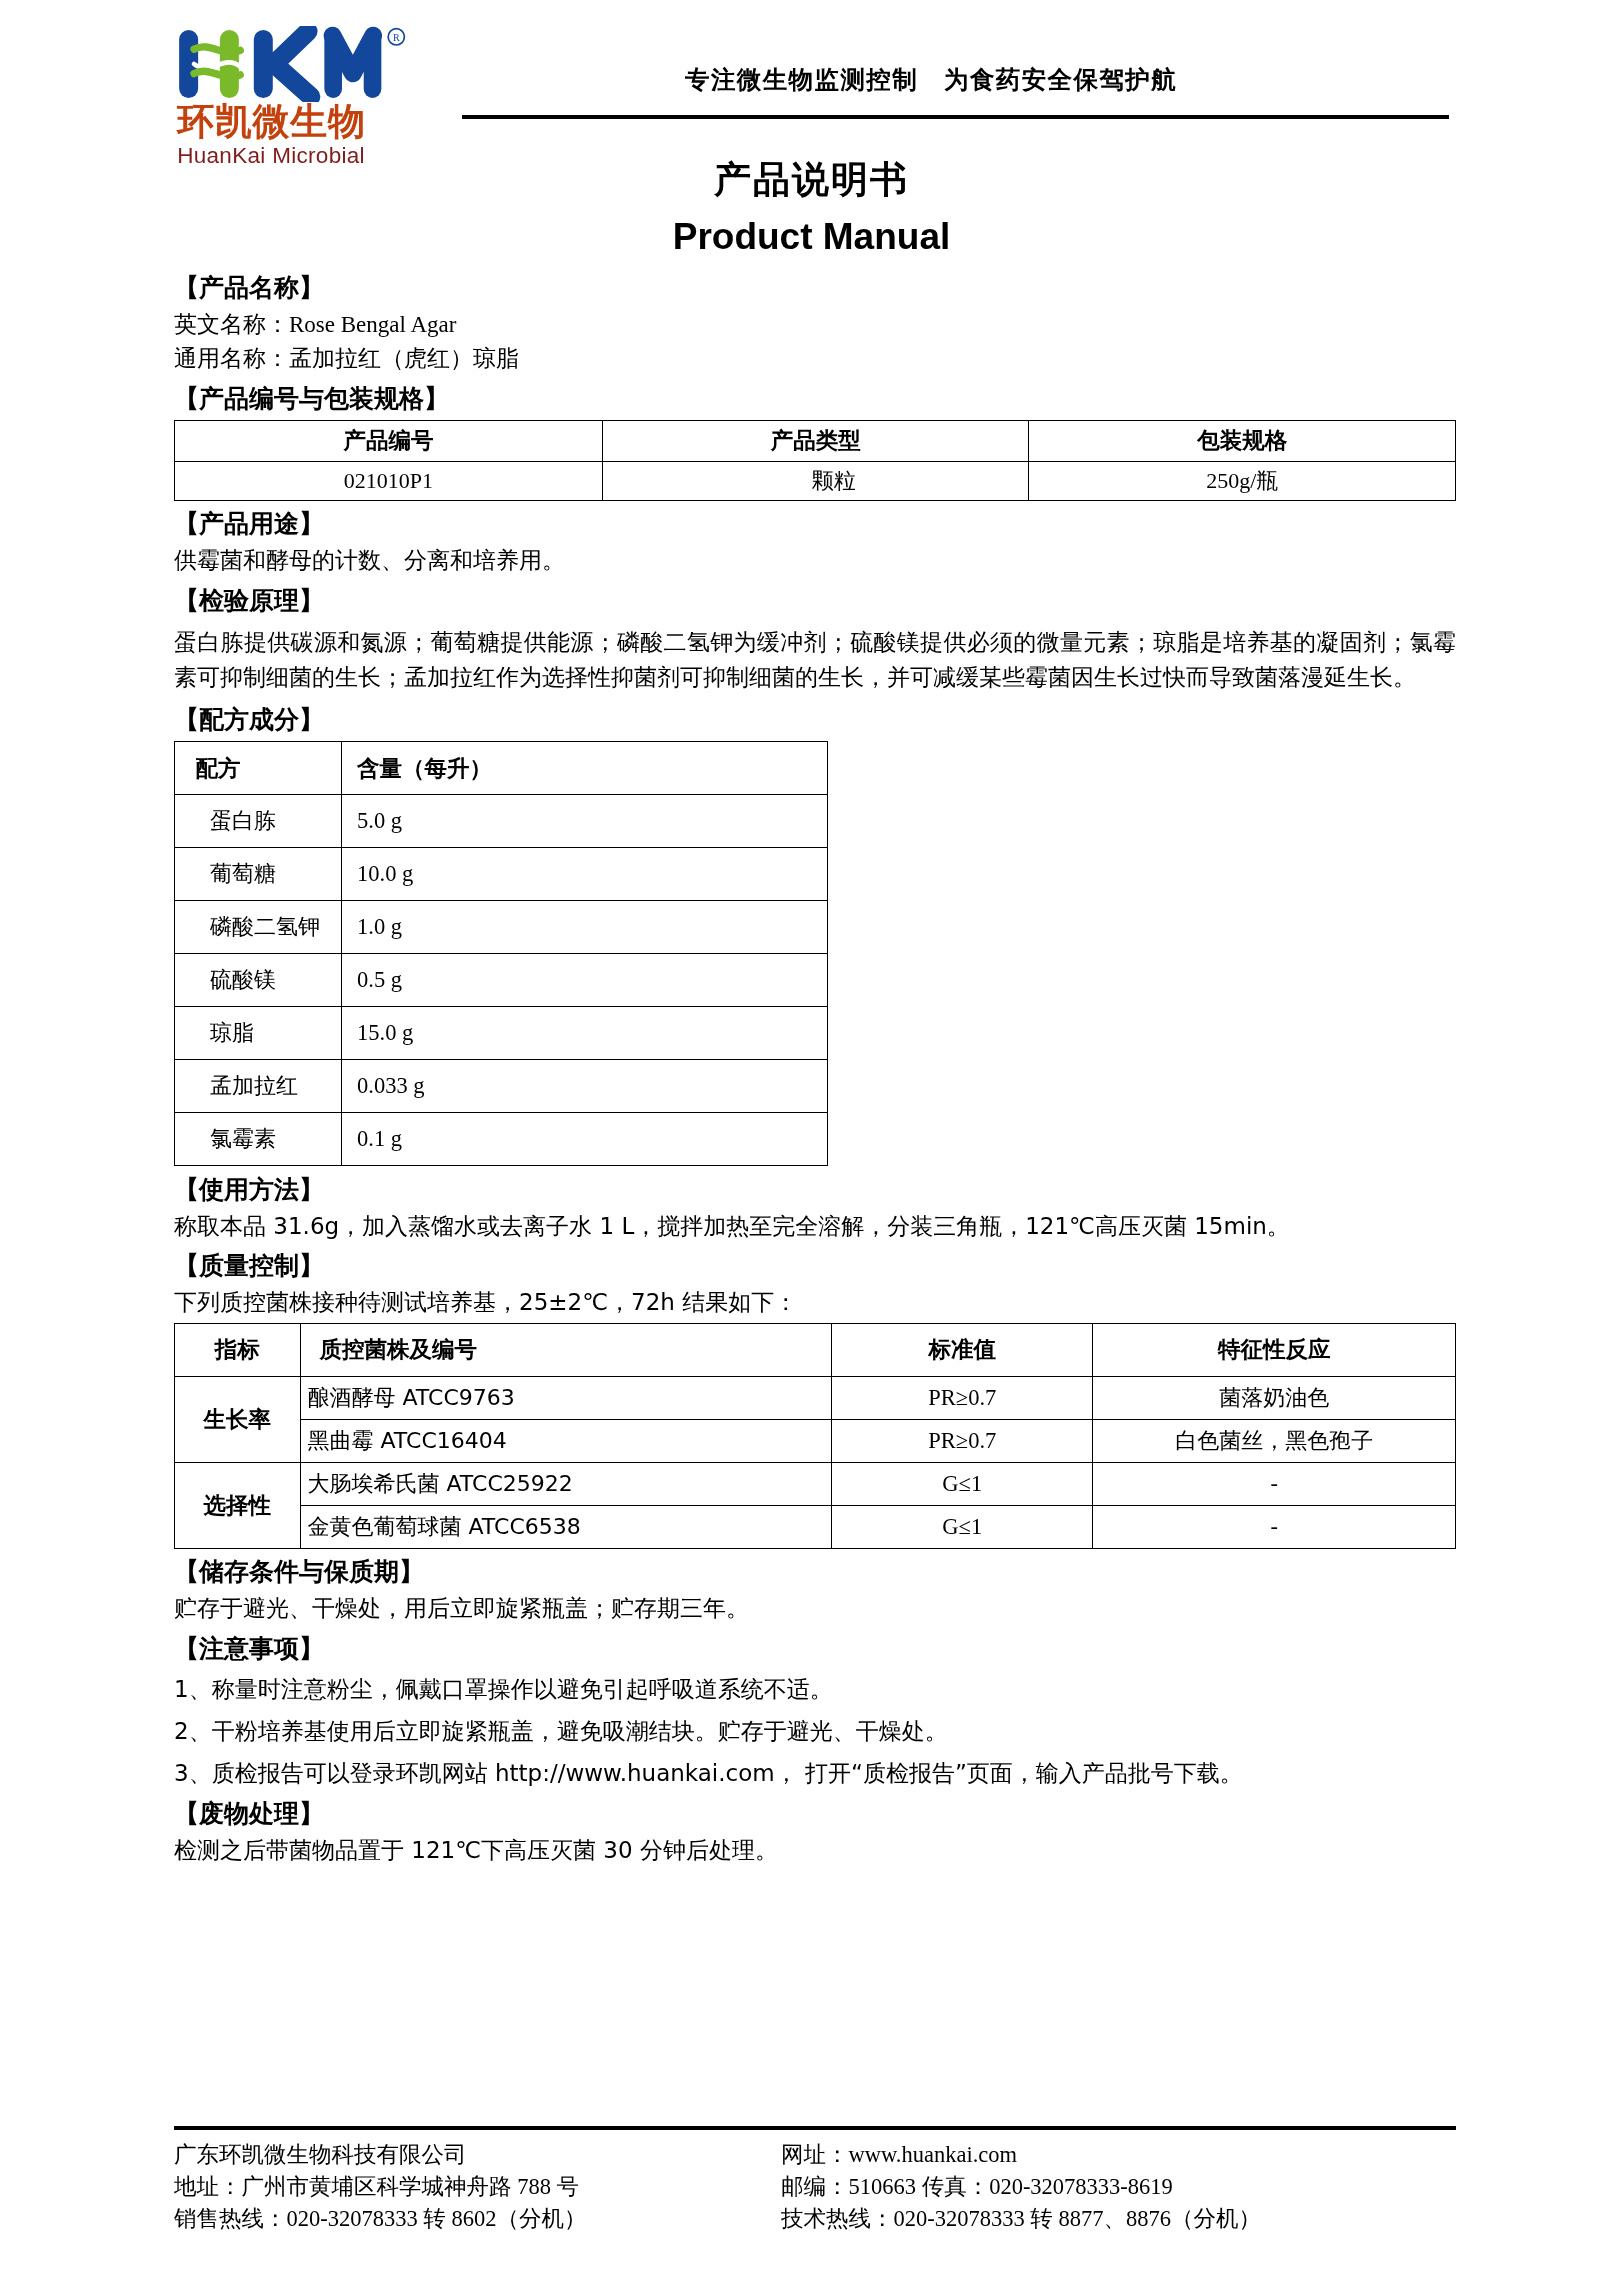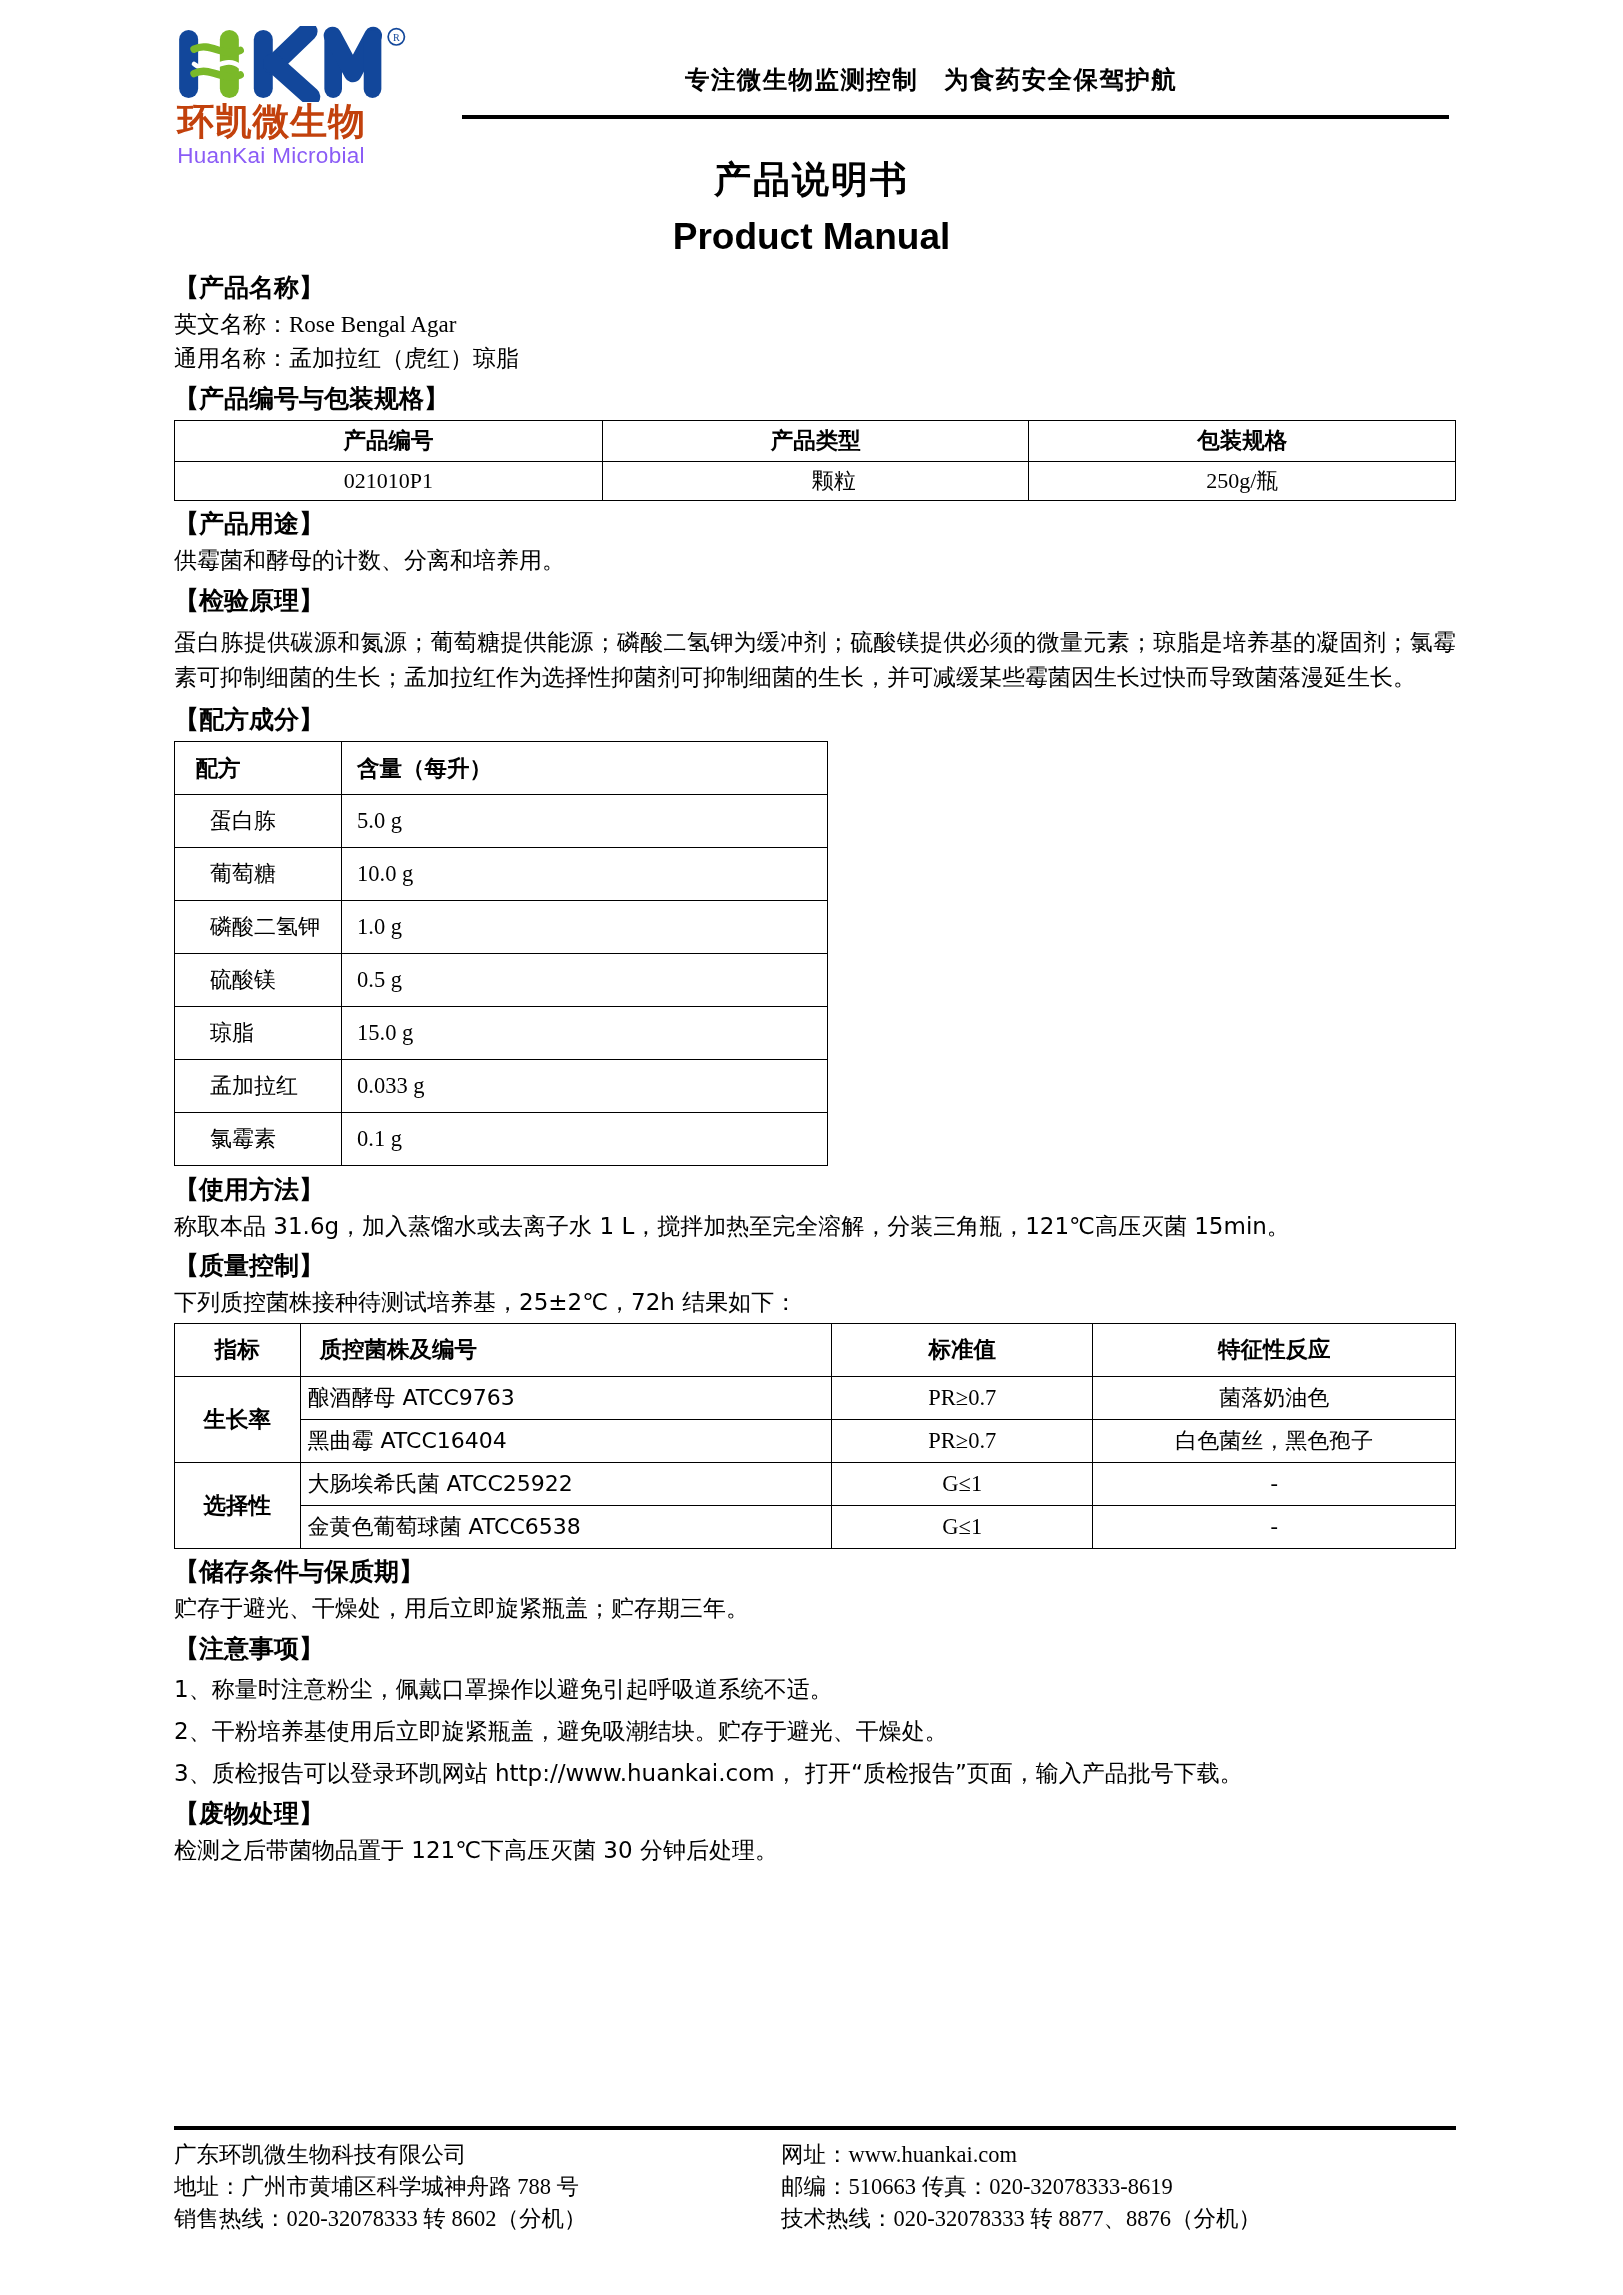--- a/index.html
+++ b/index.html
@@ -49,21 +49,21 @@
     font-weight: bold;
     color: #c2410c;
     letter-spacing: 0.7px;
     line-height: 1;
     margin-top: 1.4px;
     white-space: nowrap;
   }
   .logo-en {
     font-family: "Liberation Sans", "DejaVu Sans", sans-serif;
     font-size: 22.5px;
-    color: #8b5cf6;
+    color: #7f1d1d;
     letter-spacing: 0.3px;
     line-height: 1;
     margin-top: 4.8px;
     white-space: nowrap;
   }
   .tagline {
     position: absolute;
     left: 518px;
     top: 63px;
     font-size: 24.5px;

